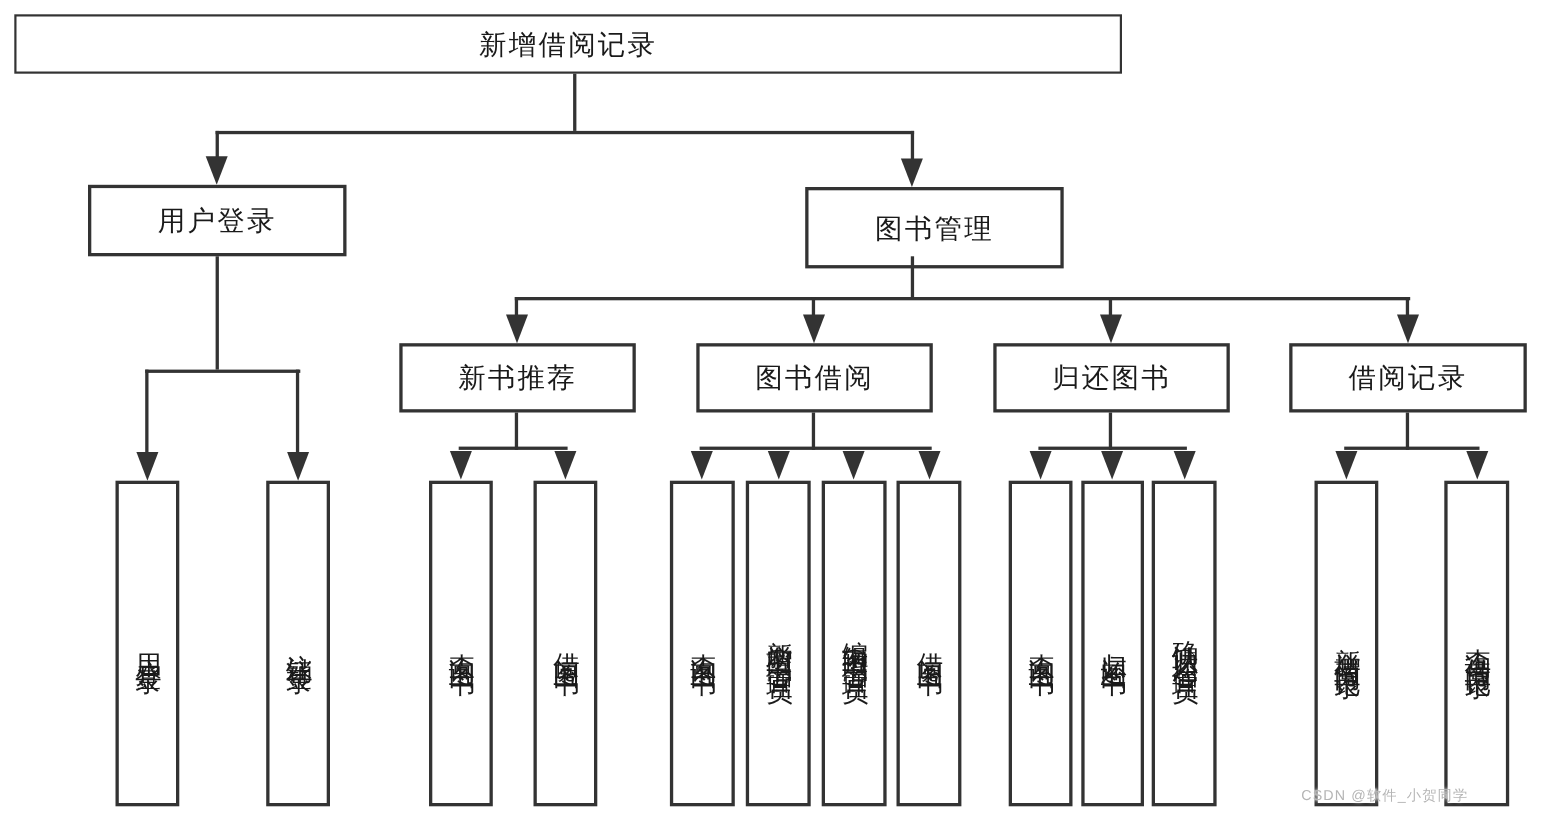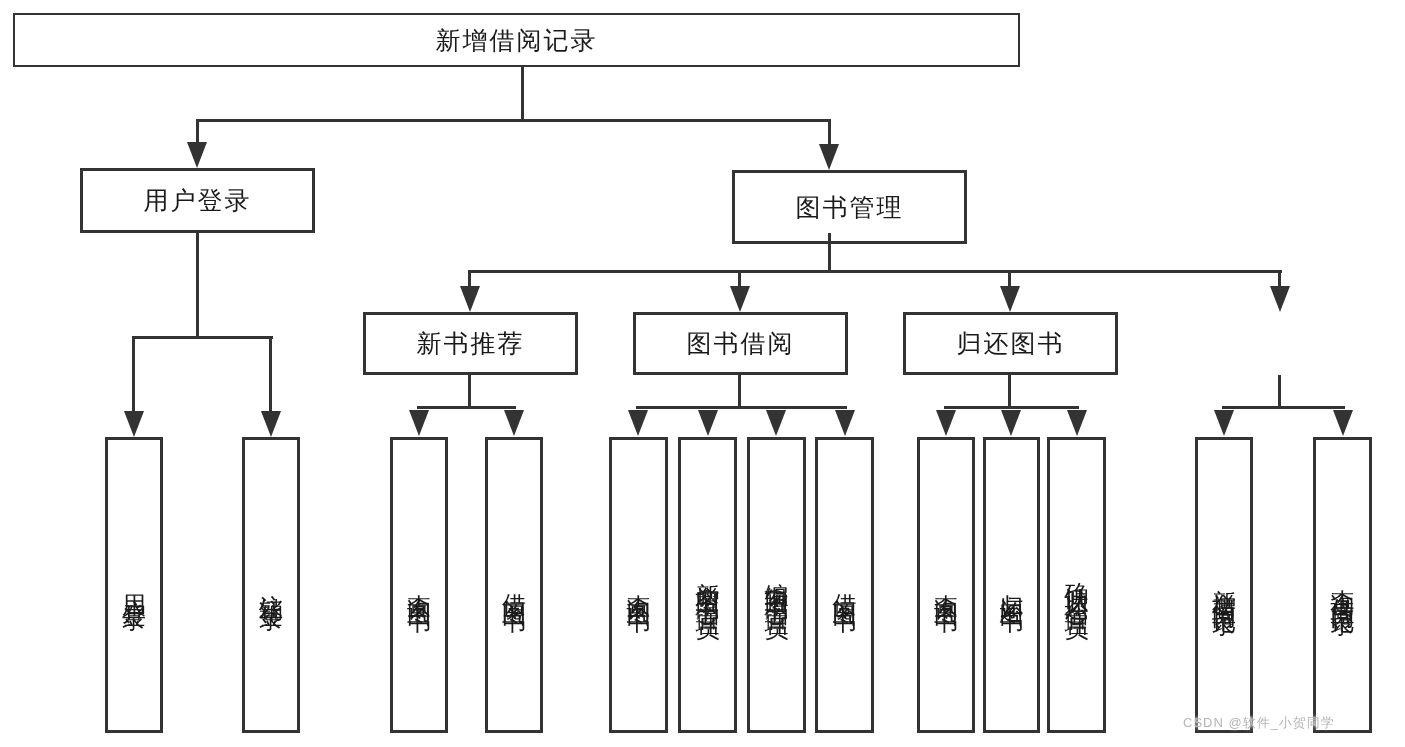--- a/index.html
+++ b/index.html
@@ -80,20 +80,23 @@
 
   <div class="box" style="left:363px;top:312px;width:215px;height:63px">
     <span class="label">新书推荐</span>
   </div>
   <div class="box" style="left:633px;top:312px;width:215px;height:63px">
     <span class="label">图书借阅</span>
   </div>
   <div class="box" style="left:903px;top:312px;width:215px;height:63px">
     <span class="label">归还图书</span>
   </div>
+  <div class="box" style="left:1172px;top:312px;width:216px;height:63px">
+    <span class="label">借阅记录</span>
+  </div>
 
   <div class="v" style="left:468px;top:375px;height:34px"></div>
   <div class="h" style="left:417px;top:406px;width:99px"></div>
   <div class="ah" style="left:409px;top:410px"></div>
   <div class="ah" style="left:504px;top:410px"></div>
 
   <div class="v" style="left:738px;top:375px;height:34px"></div>
   <div class="h" style="left:636px;top:406px;width:211px"></div>
   <div class="ah" style="left:628px;top:410px"></div>
   <div class="ah" style="left:698px;top:410px"></div>

